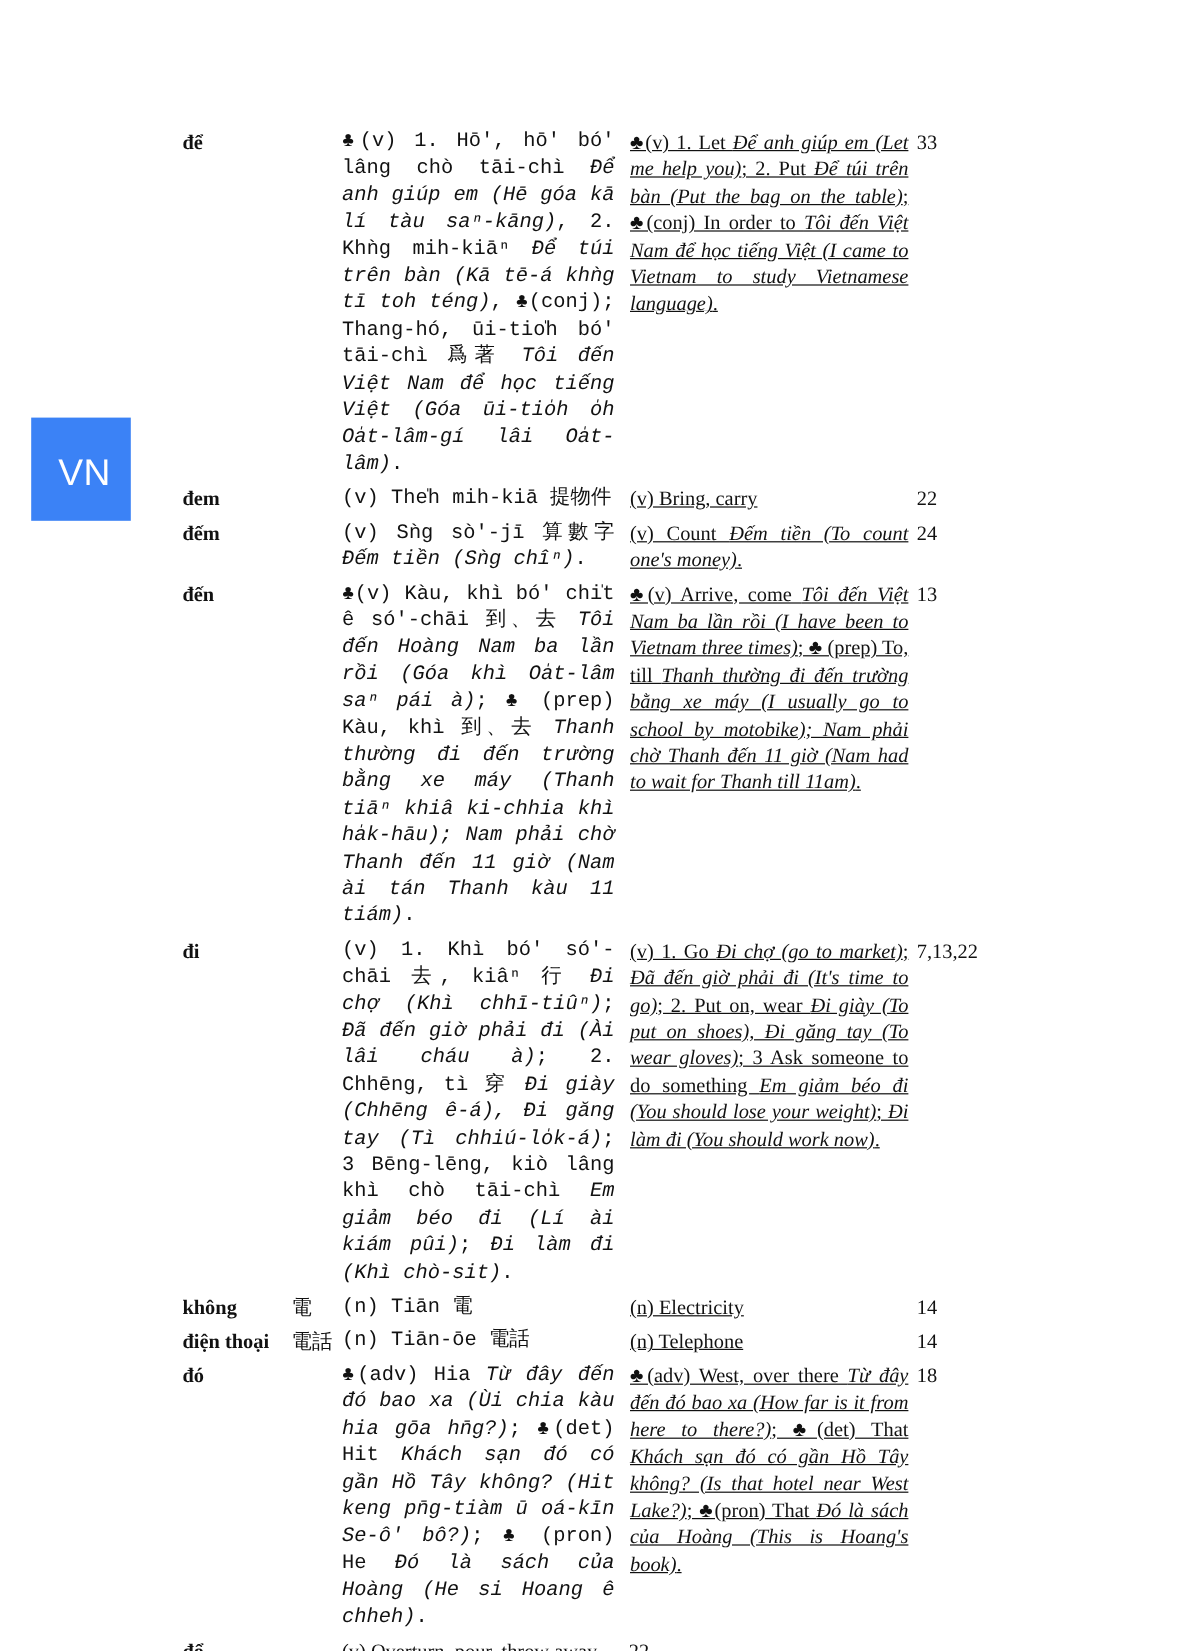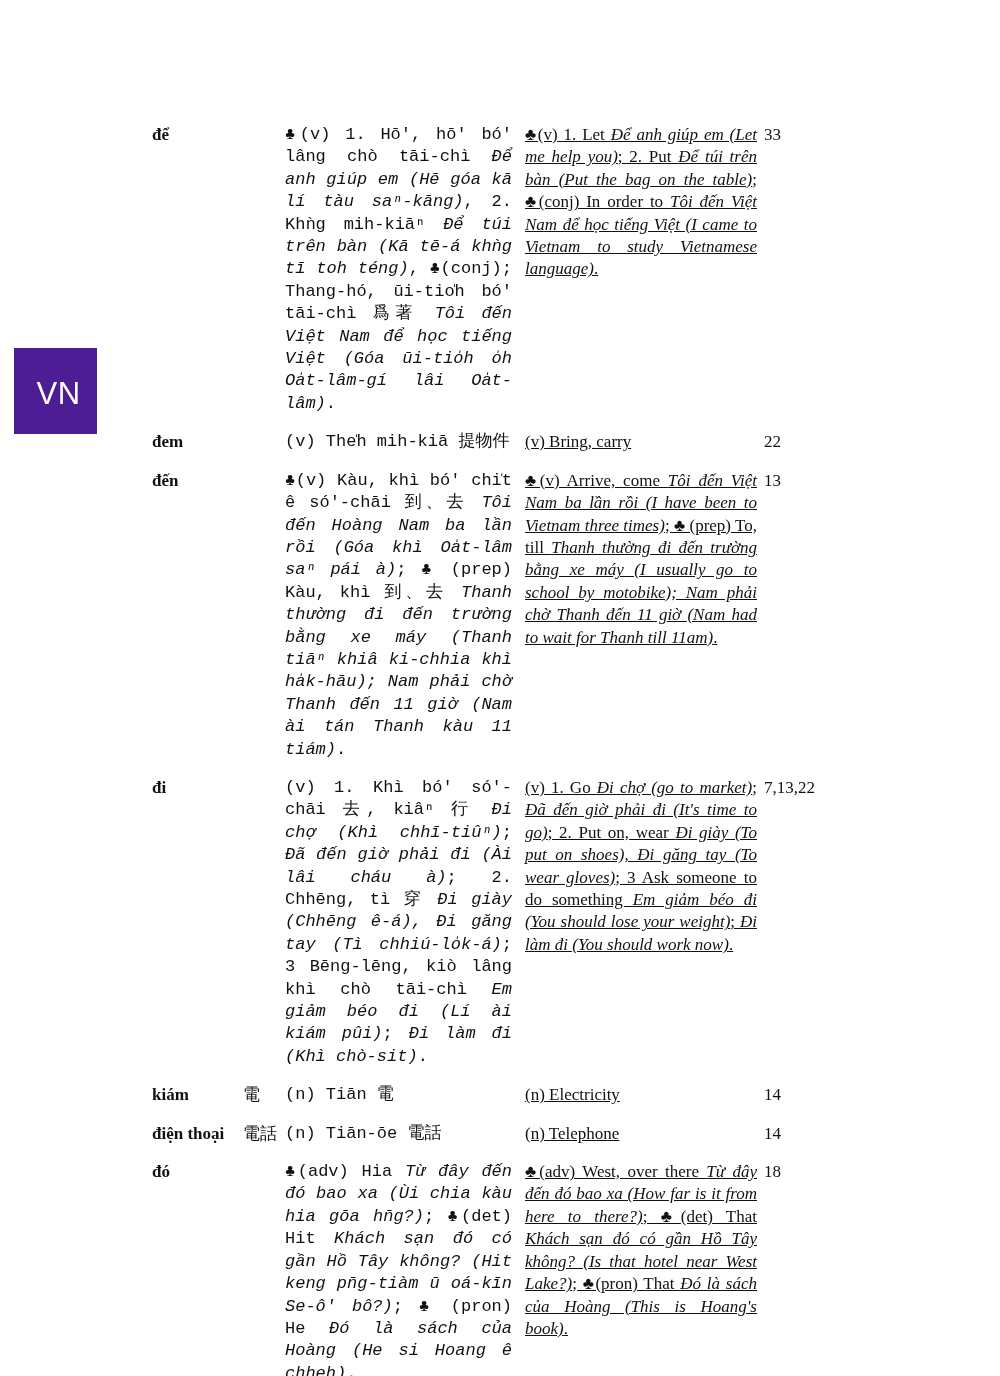--- a/index.html
+++ b/index.html
@@ -14,64 +14,71 @@
   .vn-tab {
     position:absolute; left:14px; top:348px;
     width:83px; height:86px;
     display:flex; align-items:center; justify-content:center;
     padding-top:6px; padding-left:6px; box-sizing:border-box;
     color:#ffffff;
     font-family:"Liberation Sans","DejaVu Sans",sans-serif;
     font-size:31px; letter-spacing:0.5px;
   }
   .entries { position:absolute; left:152px; top:108px; width:680px; }
-  .entry { display:flex; align-items:flex-start; margin-bottom:6px;margin-top:16px; }
+  .entry { display:flex; align-items:flex-start; margin-bottom:6px; }
   .hw { flex:0 0 91px; width:91px; font-weight:bold; }
   .hz { flex:0 0 42px; width:42px; }
   .tw { flex:0 0 240px; width:240px; padding-right:13px; box-sizing:border-box; text-align:justify;font-family:Liberation Mono, monospace; }
   .en { flex:0 0 237px; width:237px; padding-right:5px; box-sizing:border-box; text-align:justify;text-decoration:underline; }
   .pg { flex:0 0 60px; width:60px; padding-left:2px;font-family:Liberation Serif, serif; }
   .it { font-style:italic; }
 </style>
 </head>
 <body>
 
 <div class="page">
-  <div class="vn-tab" style="background: #4c1d95;">VN</div>
+  <div class="vn-tab" style="background: #3b82f6; margin-left: 12px;">VN</div>
   <main class="entries" id="entries">
       <div class="entry">
         <div class="hw">để</div>
         <div class="hz"></div>
         <div class="tw"><span>♣(v) 1. Hō', hō' bó' lâng chò tāi-chì </span><span class="it">Để anh giúp em (Hē góa kā lí tàu saⁿ-kāng)</span><span>, 2. Khǹg mih-kiāⁿ </span><span class="it">Để túi trên bàn (Kā tē-á khǹg tī toh téng)</span><span>, ♣(conj); Thang-hó, ūi-tio̍h bó' tāi-chì 爲著 </span><span class="it">Tôi đến Việt Nam để học tiếng Việt (Góa ūi-tio̍h o̍h Oa̍t-lâm-gí lâi Oa̍t-lâm)</span><span>.</span></div>
         <div class="en"><span>♣(v) 1. Let </span><span class="it">Để anh giúp em (Let me help you)</span><span>; 2. Put </span><span class="it">Để túi trên bàn (Put the bag on the table)</span><span>; ♣(conj) In order to </span><span class="it">Tôi đến Việt Nam để học tiếng Việt (I came to Vietnam to study Vietnamese language)</span><span>.</span></div>
         <div class="pg">33</div>
       </div>
       <div class="entry">
         <div class="hw">đem</div>
         <div class="hz"></div>
         <div class="tw"><span>(v) The̍h mih-kiā 提物件</span></div>
         <div class="en"><span>(v) Bring, carry</span></div>
         <div class="pg">22</div>
       </div>
       <div class="entry">
+        <div class="hw">đếm</div>
+        <div class="hz"></div>
+        <div class="tw"><span>(v) Sǹg sò'-jī 算數字 </span><span class="it">Đếm tiền (Sǹg chîⁿ)</span><span>.</span></div>
+        <div class="en"><span>(v) Count </span><span class="it">Đếm tiền (To count one's money)</span><span>.</span></div>
+        <div class="pg">24</div>
+      </div>
+      <div class="entry">
         <div class="hw">đến</div>
         <div class="hz"></div>
         <div class="tw"><span>♣(v) Kàu, khì bó' chi̍t ê só'-chāi 到、去 </span><span class="it">Tôi đến Hoàng Nam ba lần rồi (Góa khì Oa̍t-lâm saⁿ pái à)</span><span>; ♣ (prep) Kàu, khì 到、去 </span><span class="it">Thanh thường đi đến trường bằng xe máy (Thanh tiāⁿ khiâ ki-chhia khì ha̍k-hāu); Nam phải chờ Thanh đến 11 giờ (Nam ài tán Thanh kàu 11 tiám)</span><span>.</span></div>
         <div class="en"><span>♣(v) Arrive, come </span><span class="it">Tôi đến Việt Nam ba lần rồi (I have been to Vietnam three times)</span><span>; ♣ (prep) To, till </span><span class="it">Thanh thường đi đến trường bằng xe máy (I usually go to school by motobike); Nam phải chờ Thanh đến 11 giờ (Nam had to wait for Thanh till 11am)</span><span>.</span></div>
         <div class="pg">13</div>
       </div>
       <div class="entry">
         <div class="hw">đi</div>
         <div class="hz"></div>
         <div class="tw"><span>(v) 1. Khì bó' só'-chāi 去, kiâⁿ 行 </span><span class="it">Đi chợ (Khì chhī-tiûⁿ)</span><span>; </span><span class="it">Đã đến giờ phải đi (Ài lâi cháu à)</span><span>; 2. Chhēng, tì 穿 </span><span class="it">Đi giày (Chhēng ê-á), Đi găng tay (Tì chhiú-lo̍k-á)</span><span>; 3 Bēng-lēng, kiò lâng khì chò tāi-chì </span><span class="it">Em giảm béo đi (Lí ài kiám pûi)</span><span>; </span><span class="it">Đi làm đi (Khì chò-sit)</span><span>.</span></div>
         <div class="en"><span>(v) 1. Go </span><span class="it">Đi chợ (go to market)</span><span>; </span><span class="it">Đã đến giờ phải đi (It's time to go)</span><span>; 2. Put on, wear </span><span class="it">Đi giày (To put on shoes), Đi găng tay (To wear gloves)</span><span>; 3 Ask someone to do something </span><span class="it">Em giảm béo đi (You should lose your weight)</span><span>; </span><span class="it">Đi làm đi (You should work now)</span><span>.</span></div>
         <div class="pg">7,13,22</div>
       </div>
       <div class="entry">
-        <div class="hw">kiám</div>
+        <div class="hw">không</div>
         <div class="hz">電</div>
         <div class="tw"><span>(n) Tiān 電</span></div>
         <div class="en"><span>(n) Electricity</span></div>
         <div class="pg">14</div>
       </div>
       <div class="entry">
         <div class="hw">điện thoại</div>
         <div class="hz">電話</div>
         <div class="tw"><span>(n) Tiān-ōe 電話</span></div>
         <div class="en"><span>(n) Telephone</span></div>

